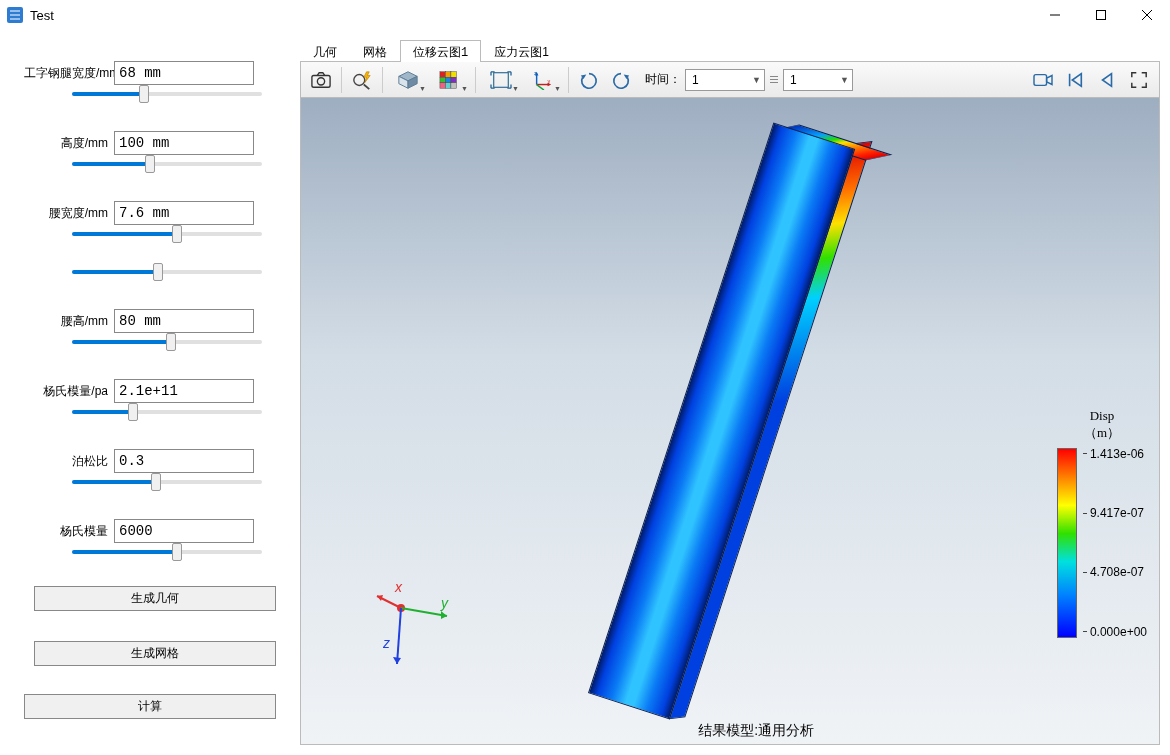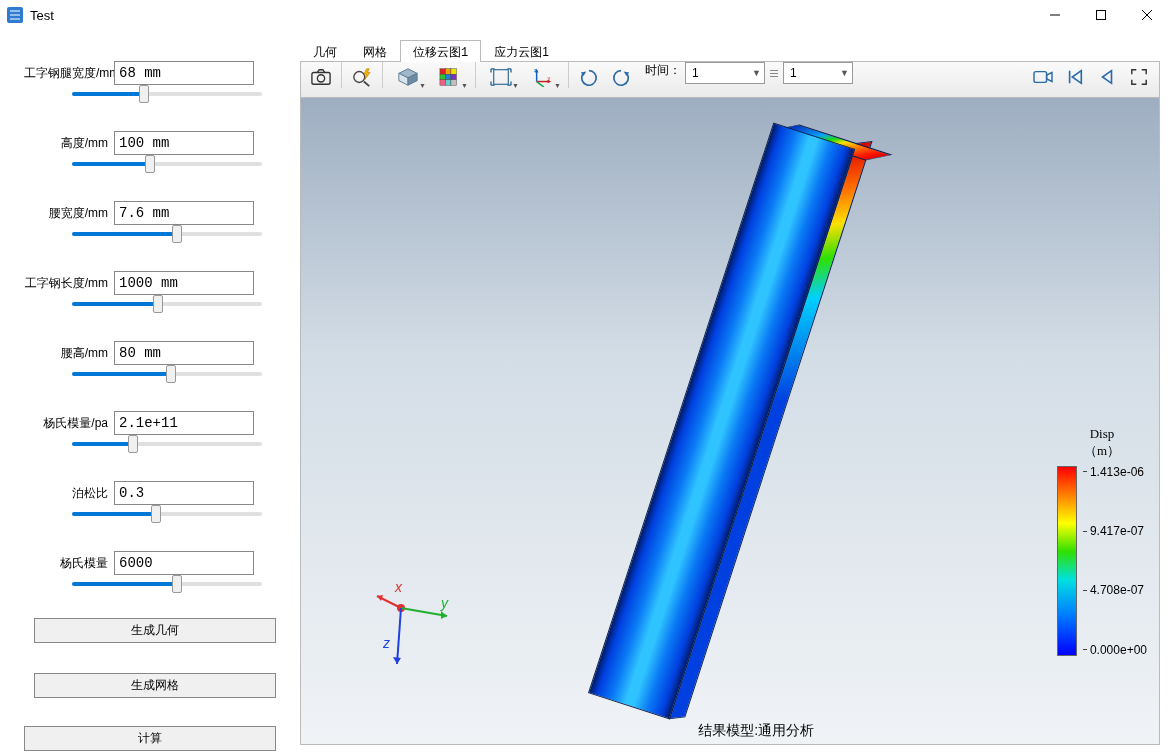--- a/index.html
+++ b/index.html
@@ -142,20 +142,21 @@
   .tab.active {
     border-color: #bbb;
     background: #fff;
     font-family: Liberation Mono, monospace;
   }
   .toolbar {
     height: 36px;
     border: 1px solid #bbb;
     border-top: none;
     display: flex;
+    align-items: center;
     background: linear-gradient(#fafafa,#eaeaea);
     padding: 0 4px;
     gap: 0;
   }
   .tool-btn {
     width: 32px; height: 30px;
     display: flex; align-items: center; justify-content: center;
     border: 1px solid transparent;
     position: relative;
   }
@@ -242,21 +243,21 @@
   .triad {
     position: absolute;
     left: 60px; top: 470px;
     width: 110px; height: 120px;
     pointer-events: none;
   }
 
   
   .legend {
     position: absolute;
-    right: 12px; top: 328px;
+    right: 12px; top: 310px;
     display: flex; flex-direction: column; align-items: center;
     font-size: 13px;
     font-family: "Times New Roman", serif;
     margin-left: 24px;
   }
   .legend-title { text-align: center; line-height: 1.3; margin-bottom: 6px; }
   .legend-body { display: flex; align-items: stretch; }
   .legend-bar {
     width: 20px; height: 190px;
     background: linear-gradient(to bottom,
@@ -348,24 +349,20 @@
         <div class="param-row">
           <div class="param-label">腰宽度/mm</div>
           <input type="text" class="param-input" value="7.6 mm" style="">
         </div>
         <div class="slider-wrap">
           <div class="slider-track">
             <div class="slider-fill" style="width:55%"></div>
             <div class="slider-thumb" style="left:55%"></div>
           </div>
         </div>
-        <div class="param-row">
-          <div class="param-label">工字钢长度/mm</div>
-          <input type="text" class="param-input" value="1000 mm" style="">
-        </div>
         <div class="slider-wrap">
           <div class="slider-track">
             <div class="slider-fill" style="width:45%"></div>
             <div class="slider-thumb" style="left:45%"></div>
           </div>
         </div>
         <div class="param-row">
           <div class="param-label">腰高/mm</div>
           <input type="text" class="param-input" value="80 mm" style="">
         </div>

